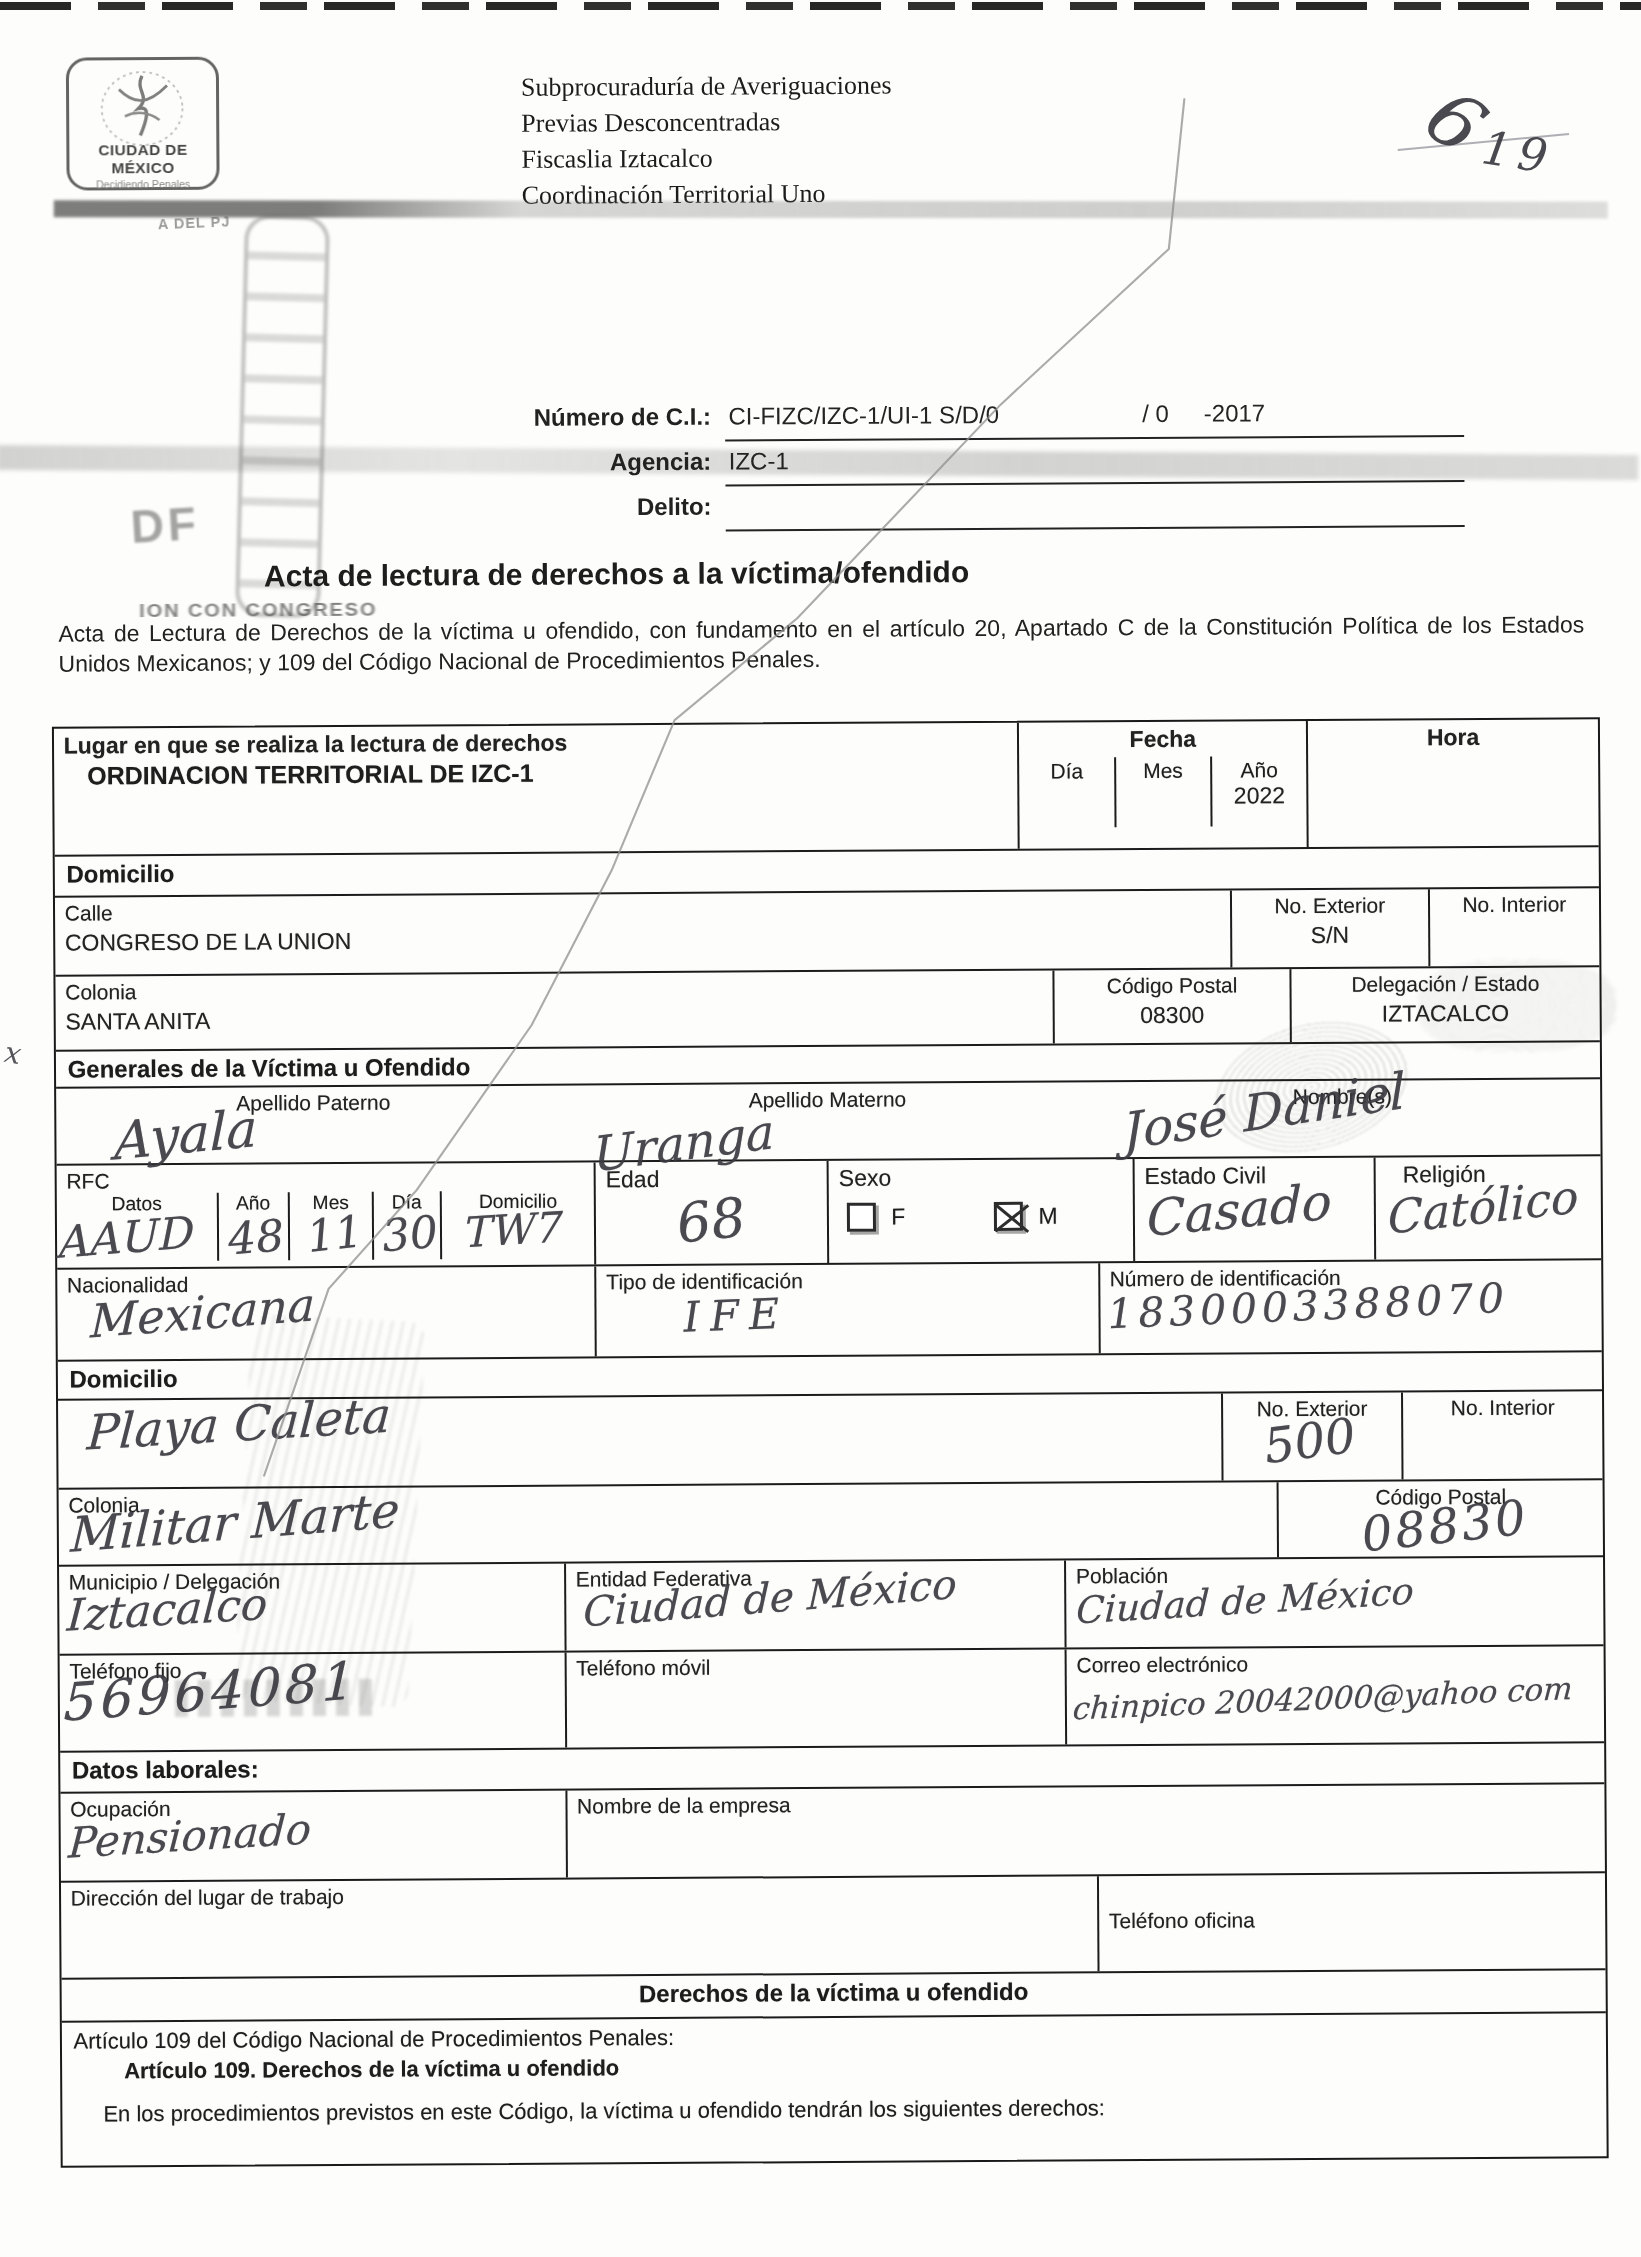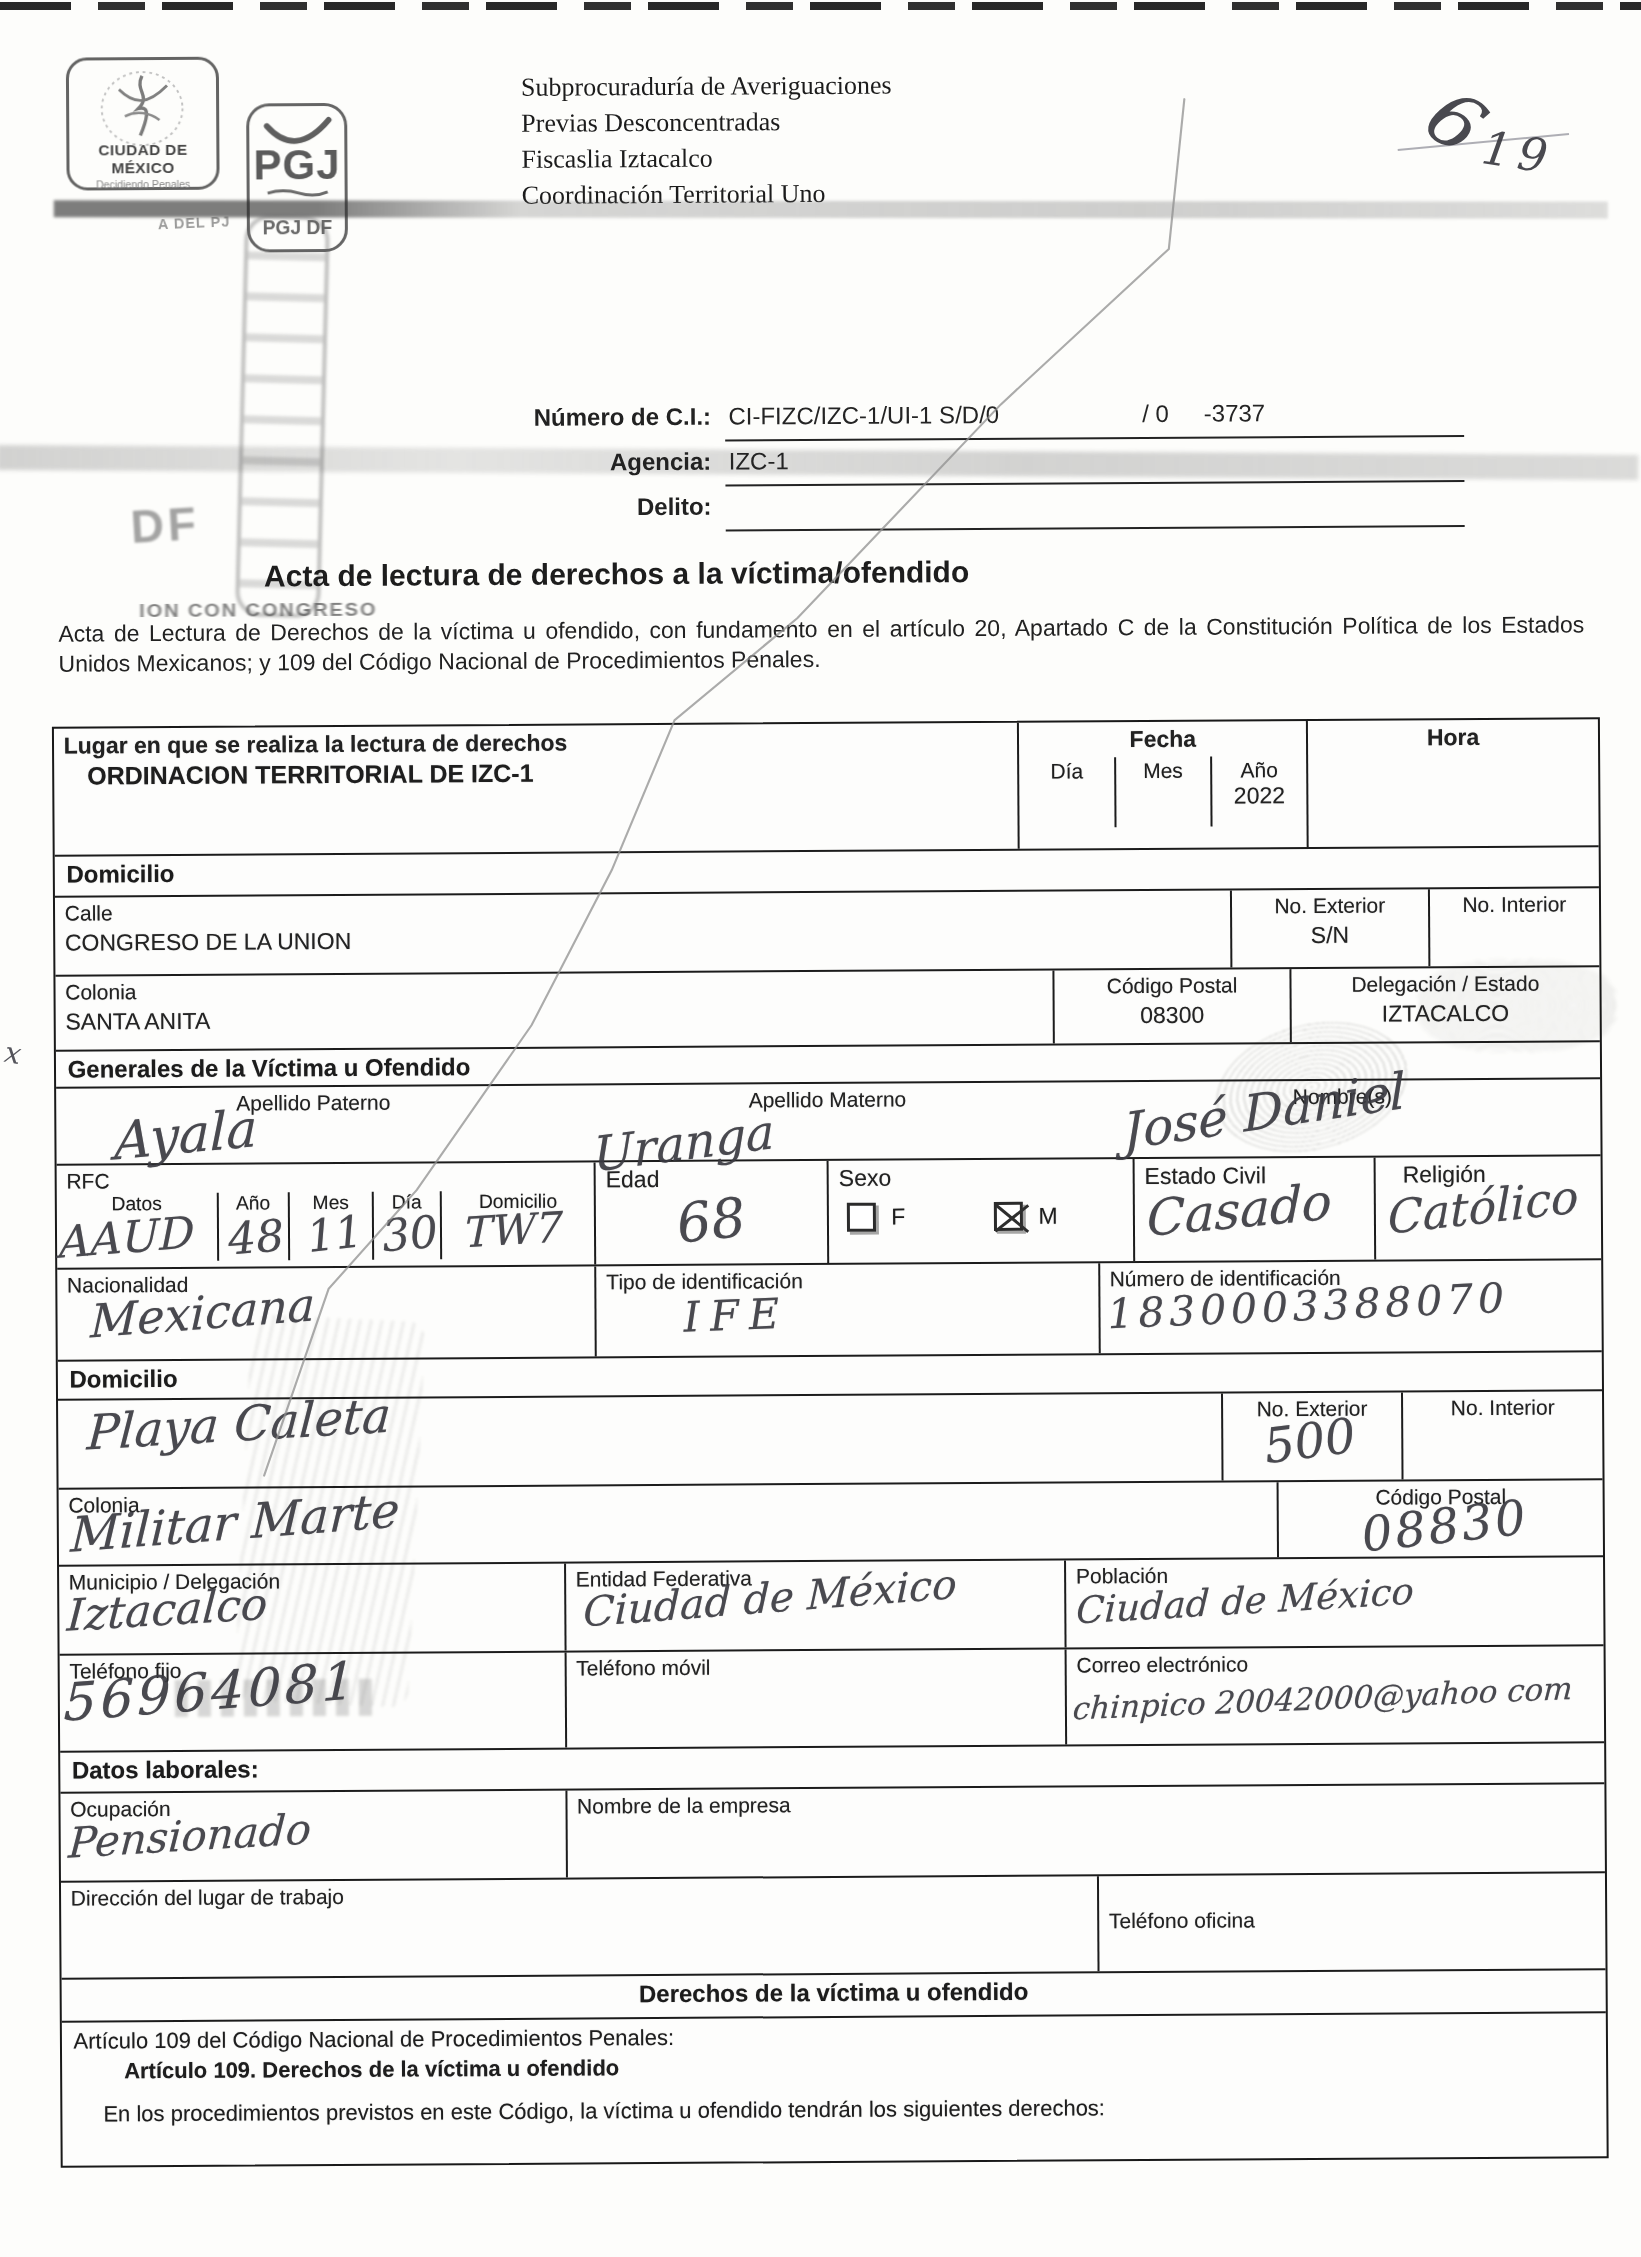--- a/index.html
+++ b/index.html
@@ -112,30 +112,20 @@
       <svg class="eagle" width="100" height="81" viewBox="0 0 104 84">
         <ellipse cx="52" cy="42" rx="42" ry="38" fill="none" stroke="#b9b9b9" stroke-width="2" stroke-dasharray="3 4"></ellipse>
         <path d="M52 8 C44 24,62 28,48 42 C62 38,56 56,50 70" fill="none" stroke="#6a6a6a" stroke-width="3.5"></path>
         <path d="M28 22 C44 38,58 38,78 18" fill="none" stroke="#6f6f6f" stroke-width="3"></path>
         <path d="M34 50 C46 44,60 46,70 54" fill="none" stroke="#7b7b7b" stroke-width="2.5"></path>
       </svg>
       <div class="cdmx-t">CIUDAD DE MÉXICO</div>
       <div class="cdmx-s">Decidiendo Penales</div>
     </div>
 
-    <div class="logo-pgj">
-      <svg width="87" height="41" viewBox="0 0 90 42" style="position:absolute;left:3.9px;top:5.8px;">
-        <path d="M14 14 Q44 48 78 8" fill="none" stroke="#4f4f4f" stroke-width="6" stroke-linecap="round"></path>
-      </svg>
-      <div class="pgj-big">PGJ</div>
-      <svg width="64" height="9.7" viewBox="0 0 66 10" style="margin-top:1.9px;">
-        <path d="M2 5 Q18 0 34 5 T64 4" fill="none" stroke="#5c5c5c" stroke-width="3"></path>
-      </svg>
-      <div class="pgj-small">PGJ DF</div>
-    </div>
 
     <div class="office">
       <div>Subprocuraduría de Averiguaciones</div>
       <div>Previas Desconcentradas</div>
       <div>Fiscaslia Iztacalco</div>
       <div>Coordinación Territorial Uno</div>
     </div>
 
     <div class="folio6 hw">6</div>
     <div class="folio6line"></div>
@@ -153,21 +143,21 @@
     <div class="blob-ocu"></div>
     <div class="margin-x">x</div>
 
     <svg class="diag" width="1641" height="2257" viewBox="0 0 1700 2338">
       <polyline points="1232,105 1215,260 1040,420 828,640 700,745 634,900 550,1060 430,1230 338,1332 270,1525" fill="none" stroke="#8f8f8f" stroke-width="2.2" opacity="0.75" stroke-linecap="round"></polyline>
     </svg>
 
     <div class="ci">
       <div class="ci-row">
         <span class="ci-l">Número de C.I.:</span>
-        <span class="ci-v"><span>CI-FIZC/IZC-1/UI-1 S/D/0</span><span class="ci-mid">/ 0</span><span>-3737</span></span>
+        <span class="ci-v"><span>CI-FIZC/IZC-1/UI-1 S/D/0</span><span class="ci-mid">/ 0</span><span>-2017</span></span>
       </div>
       <div class="ci-row">
         <span class="ci-l">Agencia:</span>
         <span class="ci-v">IZC-1</span>
       </div>
       <div class="ci-row">
         <span class="ci-l">Delito:</span>
         <span class="ci-v"></span>
       </div>
     </div>

